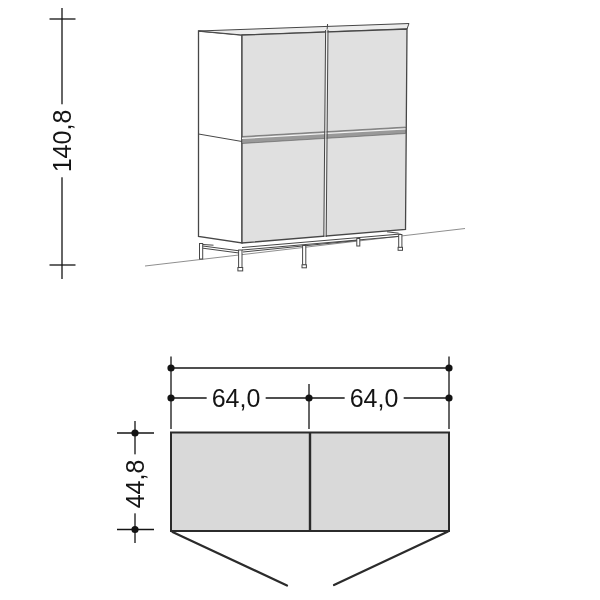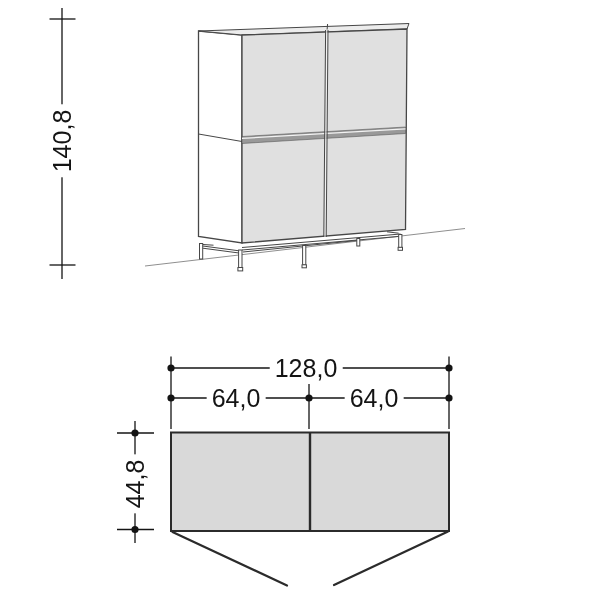--- a/index.html
+++ b/index.html
@@ -112,17 +112,16 @@
     <g>
       <line class="dim-line" x1="135" y1="421" x2="135" y2="543"></line>
       <line class="dim-line" x1="117" y1="433" x2="154" y2="433"></line>
       <line class="dim-line" x1="117" y1="529.5" x2="154" y2="529.5"></line>
       <circle class="dim-dot" cx="135" cy="433" r="3.6"></circle>
       <circle class="dim-dot" cx="135" cy="529.5" r="3.6"></circle>
     </g>
   </svg>
 
   <div class="dim-label rot" style="left:62px; top:141px;">140,8</div>
-  <div class="dim-label" style="left:306px; top:368px;">128,0</div>
   <div class="dim-label" style="left:236px; top:398px;">64,0</div>
   <div class="dim-label" style="left:374px; top:398px;">64,0</div>
   <div class="dim-label rot" style="left:135px; top:484px;">44,8</div>
 </div>
 
 </body></html>

